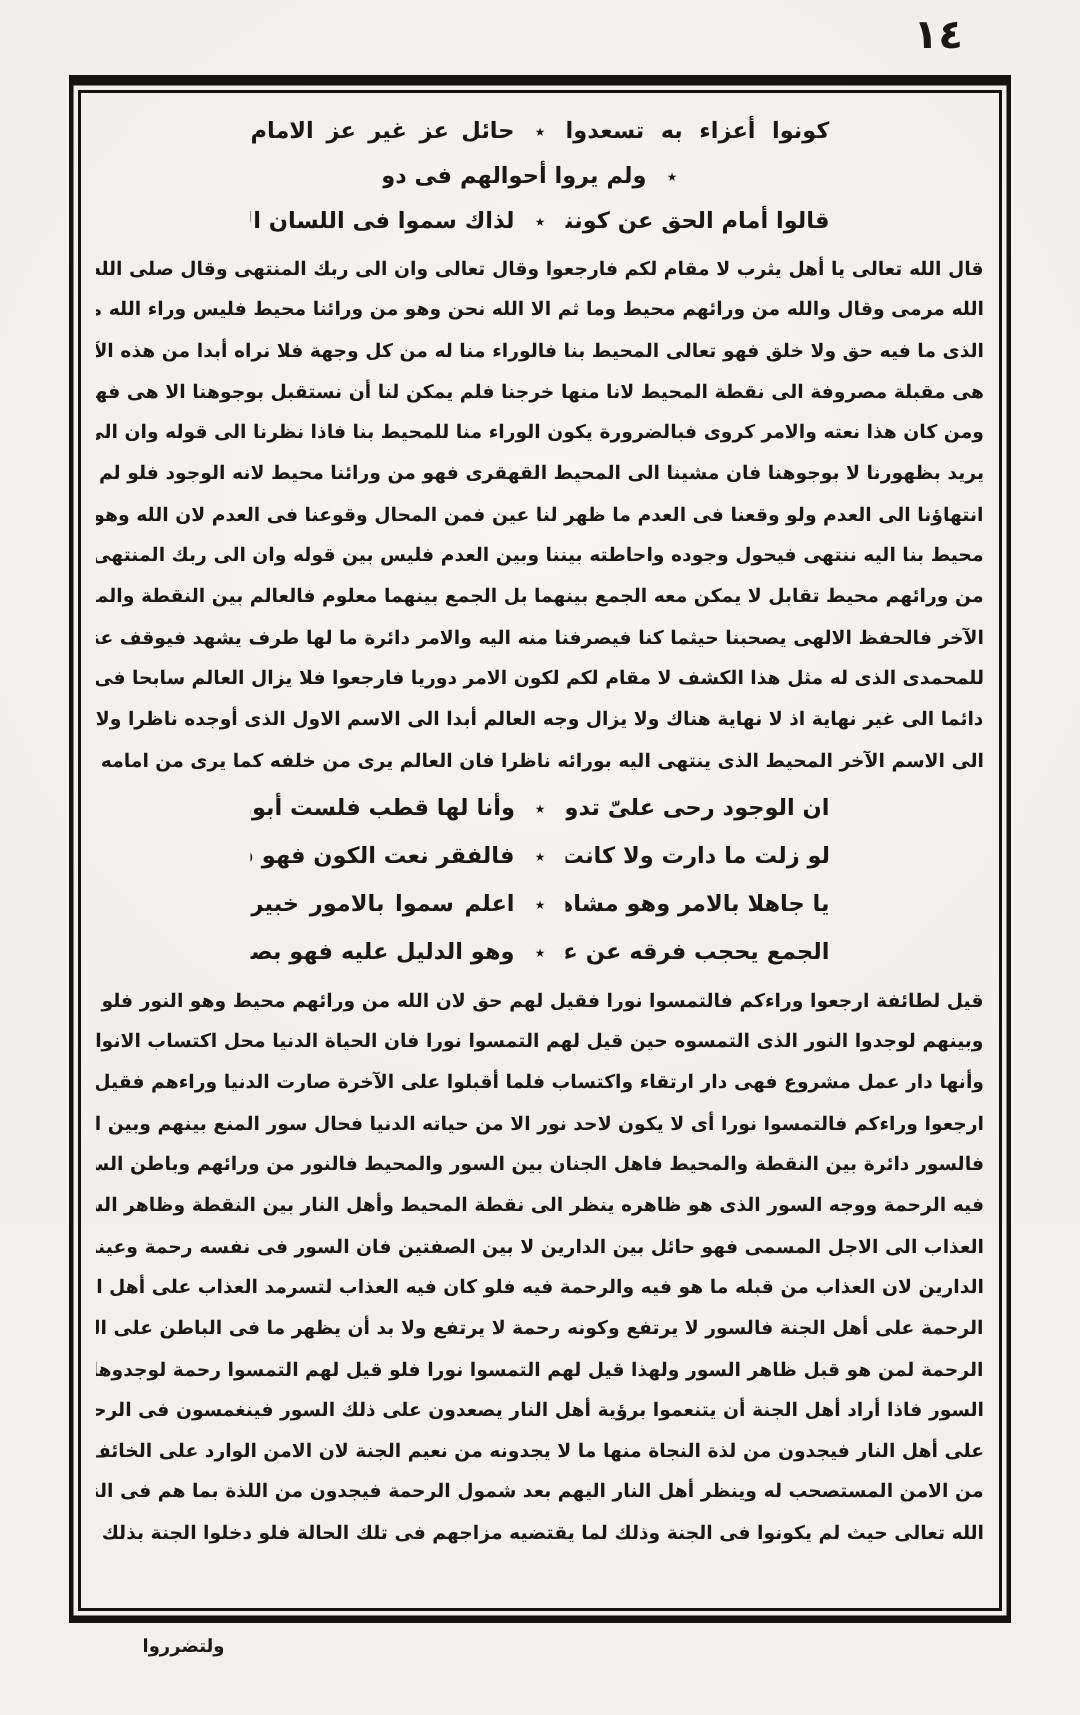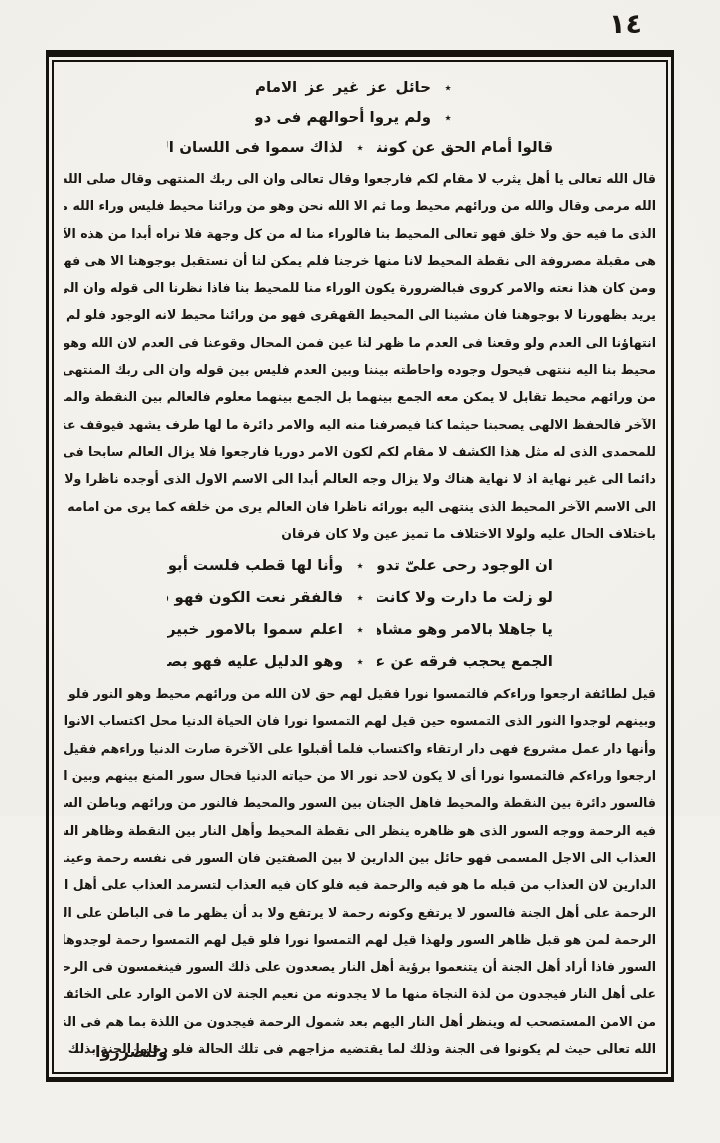--- a/index.html
+++ b/index.html
@@ -23,36 +23,37 @@
   .hemi{display:inline-block;width:176px;text-align:justify;
     text-align-last:justify;-moz-text-align-last:justify;overflow:hidden;
     white-space:nowrap;}
   .star{display:inline-block;width:34px;text-align:center;font-size:13px;
     flex:0 0 auto;}
   .prose{font-size:12.5px;font-weight:bold;}
   .pline{height:27.3px;line-height:27.3px;text-align:justify;
     text-align-last:justify;-moz-text-align-last:justify;overflow:hidden;
     white-space:nowrap;}
   .pline.last{text-align-last:right;-moz-text-align-last:right;}
-  .catchword{position:absolute;left:95px;top:1042px;font-size:16px;
+  .catchword{position:absolute;left:95px;top:1090px;font-size:12px;
     font-weight:bold;}
 </style>
 </head>
 <body>
 
 <div class="page">
 
   <div class="pagenum">١٤</div>
 
   <div class="frame-outer">
     <div class="frame-inner">
       <div class="content">
 
         <div class="poem poem1">
           <div class="verse">
+            <span class="hemi">كونوا أعزاء به تسعدوا</span>
             <span class="star">٭</span>
             <span class="hemi">حائل عز غير عز الامام</span>
           </div>
           <div class="verse">
             <span class="star">٭</span>
             <span class="hemi">ولم يروا أحوالهم فى دوام</span>
           </div>
           <div class="verse">
             <span class="hemi">قالوا أمام الحق عن كوننا</span>
             <span class="star">٭</span>
@@ -67,21 +68,20 @@
           <div class="pline">هى مقبلة مصروفة الى نقطة المحيط لانا منها خرجنا فلم يمكن لنا أن نستقبل بوجوهنا الا هى فهى قبلتنا وهى امامنا</div>
           <div class="pline">ومن كان هذا نعته والامر كروى فبالضرورة يكون الوراء منا للمحيط بنا فاذا نظرنا الى قوله وان الى ربك المنتهى فانما</div>
           <div class="pline">يريد بظهورنا لا بوجوهنا فان مشينا الى المحيط القهقرى فهو من ورائنا محيط لانه الوجود فلو لم يكن من ورائنا لكان</div>
           <div class="pline">انتهاؤنا الى العدم ولو وقعنا فى العدم ما ظهر لنا عين فمن المحال وقوعنا فى العدم لان الله وهو الوجود المحض من ورائنا</div>
           <div class="pline">محيط بنا اليه ننتهى فيحول وجوده واحاطته بيننا وبين العدم فليس بين قوله وان الى ربك المنتهى وبين قوله والله</div>
           <div class="pline">من ورائهم محيط تقابل لا يمكن معه الجمع بينهما بل الجمع بينهما معلوم فالعالم بين النقطة والمحيط فالنقطة الازل والمحيط</div>
           <div class="pline">الآخر فالحفظ الالهى يصحبنا حيثما كنا فيصرفنا منه اليه والامر دائرة ما لها طرف يشهد فيوقف عنده فلهذا قيل</div>
           <div class="pline">للمحمدى الذى له مثل هذا الكشف لا مقام لكم لكون الامر دوريا فارجعوا فلا يزال العالم سابحا فى فلك الوجود</div>
           <div class="pline">دائما الى غير نهاية اذ لا نهاية هناك ولا يزال وجه العالم أبدا الى الاسم الاول الذى أوجده ناظرا ولا يزال ظهر العالم</div>
           <div class="pline">الى الاسم الآخر المحيط الذى ينتهى اليه بورائه ناظرا فان العالم يرى من خلفه كما يرى من امامه ولكن يختلف ادراكه</div>
-          <div class="pline last">باختلاف الحال عليه ولولا الاختلاف ما تميز عين ولا كان فرقان</div>
         </div>
 
         <div class="poem poem2">
           <div class="verse">
             <span class="hemi">ان الوجود رحى علىّ تدور</span>
             <span class="star">٭</span>
             <span class="hemi">وأنا لها قطب فلست أبور</span>
           </div>
           <div class="verse">
             <span class="hemi">لو زلت ما دارت ولا كانت رحى</span>

